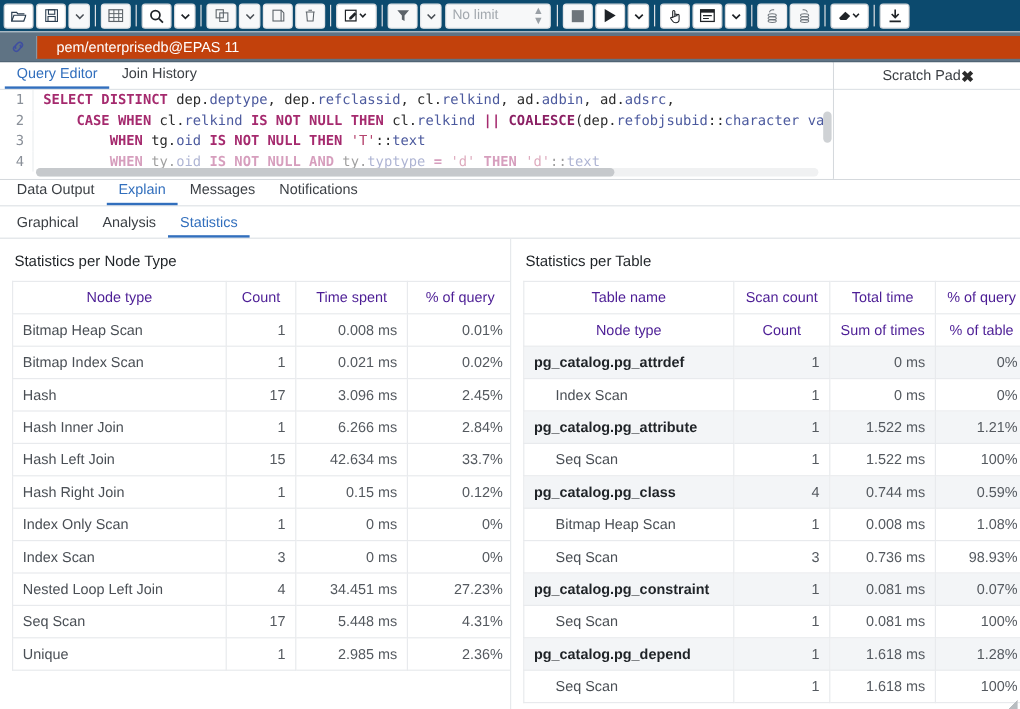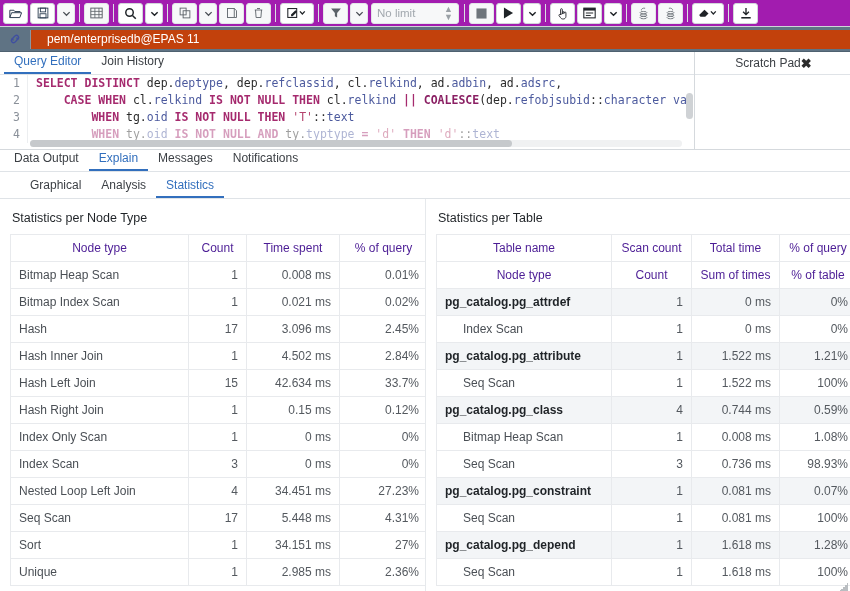--- a/index.html
+++ b/index.html
@@ -10,21 +10,21 @@
     overflow: hidden;
     background: #fff;
     font-family: "Liberation Sans", sans-serif;
     font-size: 12px;
     color: #222;
   }
 
   
   .toolbar {
     height: 27px;
-    background: #a21caf;
+    background: #0c4a6e;
     border-bottom: 1px solid #cfd4d9;
     display: flex;
     align-items: center;
     padding: 0 2px;
     gap: 0;
   }
   .tb-group { display: flex; align-items: center; }
   .tb-sep {
     width: 1px; height: 18px; background: #dcdfe3; margin: 0 3px;
   }
@@ -143,21 +143,21 @@
   .scratch-close { font-size: 13px; font-weight: 700; color: #2b2b2b; cursor: pointer; line-height: 1; }
   .scratch-body { flex: 1; background: #fff; }
 
   
   .res-tabs {
     height: 22px; display: flex; align-items: flex-end;
     border-bottom: 1px solid #dfe3e7; padding-left: 4px;
   }
   .res-sub-tabs {
     height: 27px; display: flex; align-items: flex-end;
-    border-bottom: 1px solid #dfe3e7; padding-left: 20px;
+    border-bottom: 1px solid #dfe3e7; padding-left: 4px;
   }
   .res-tabs .tab, .res-sub-tabs .tab {
     padding: 1px 10px 4px 10px; font-size: 12px; color: #3b3f44;
     cursor: pointer; border-bottom: 2px solid transparent; white-space: nowrap;
   }
   .res-tabs .tab.active, .res-sub-tabs .tab.active { color: #326fbd; border-bottom-color: #326fbd; }
 
   
   .stats-wrap { display: flex; height: 395px; }
   .pane { padding: 10px 10px 0 10px; overflow: hidden; }
@@ -465,21 +465,21 @@
           </tr>
           <tr>
             <td class="">Hash</td>
             <td class="num">17</td>
             <td class="num">3.096 ms</td>
             <td class="num">2.45%</td>
           </tr>
           <tr>
             <td class="">Hash Inner Join</td>
             <td class="num">1</td>
-            <td class="num">4.502 ms</td>
+            <td class="num">6.266 ms</td>
             <td class="num">2.84%</td>
           </tr>
           <tr>
             <td class="">Hash Left Join</td>
             <td class="num">15</td>
             <td class="num">42.634 ms</td>
             <td class="num">33.7%</td>
           </tr>
           <tr>
             <td class="">Hash Right Join</td>
@@ -503,26 +503,20 @@
             <td class="">Nested Loop Left Join</td>
             <td class="num">4</td>
             <td class="num">34.451 ms</td>
             <td class="num">27.23%</td>
           </tr>
           <tr>
             <td class="">Seq Scan</td>
             <td class="num">17</td>
             <td class="num">5.448 ms</td>
             <td class="num">4.31%</td>
-          </tr>
-          <tr>
-            <td class="">Sort</td>
-            <td class="num">1</td>
-            <td class="num">34.151 ms</td>
-            <td class="num">27%</td>
           </tr>
           <tr>
             <td class="">Unique</td>
             <td class="num">1</td>
             <td class="num">2.985 ms</td>
             <td class="num">2.36%</td>
           </tr>
         </tbody>
     </table>
   </div>

